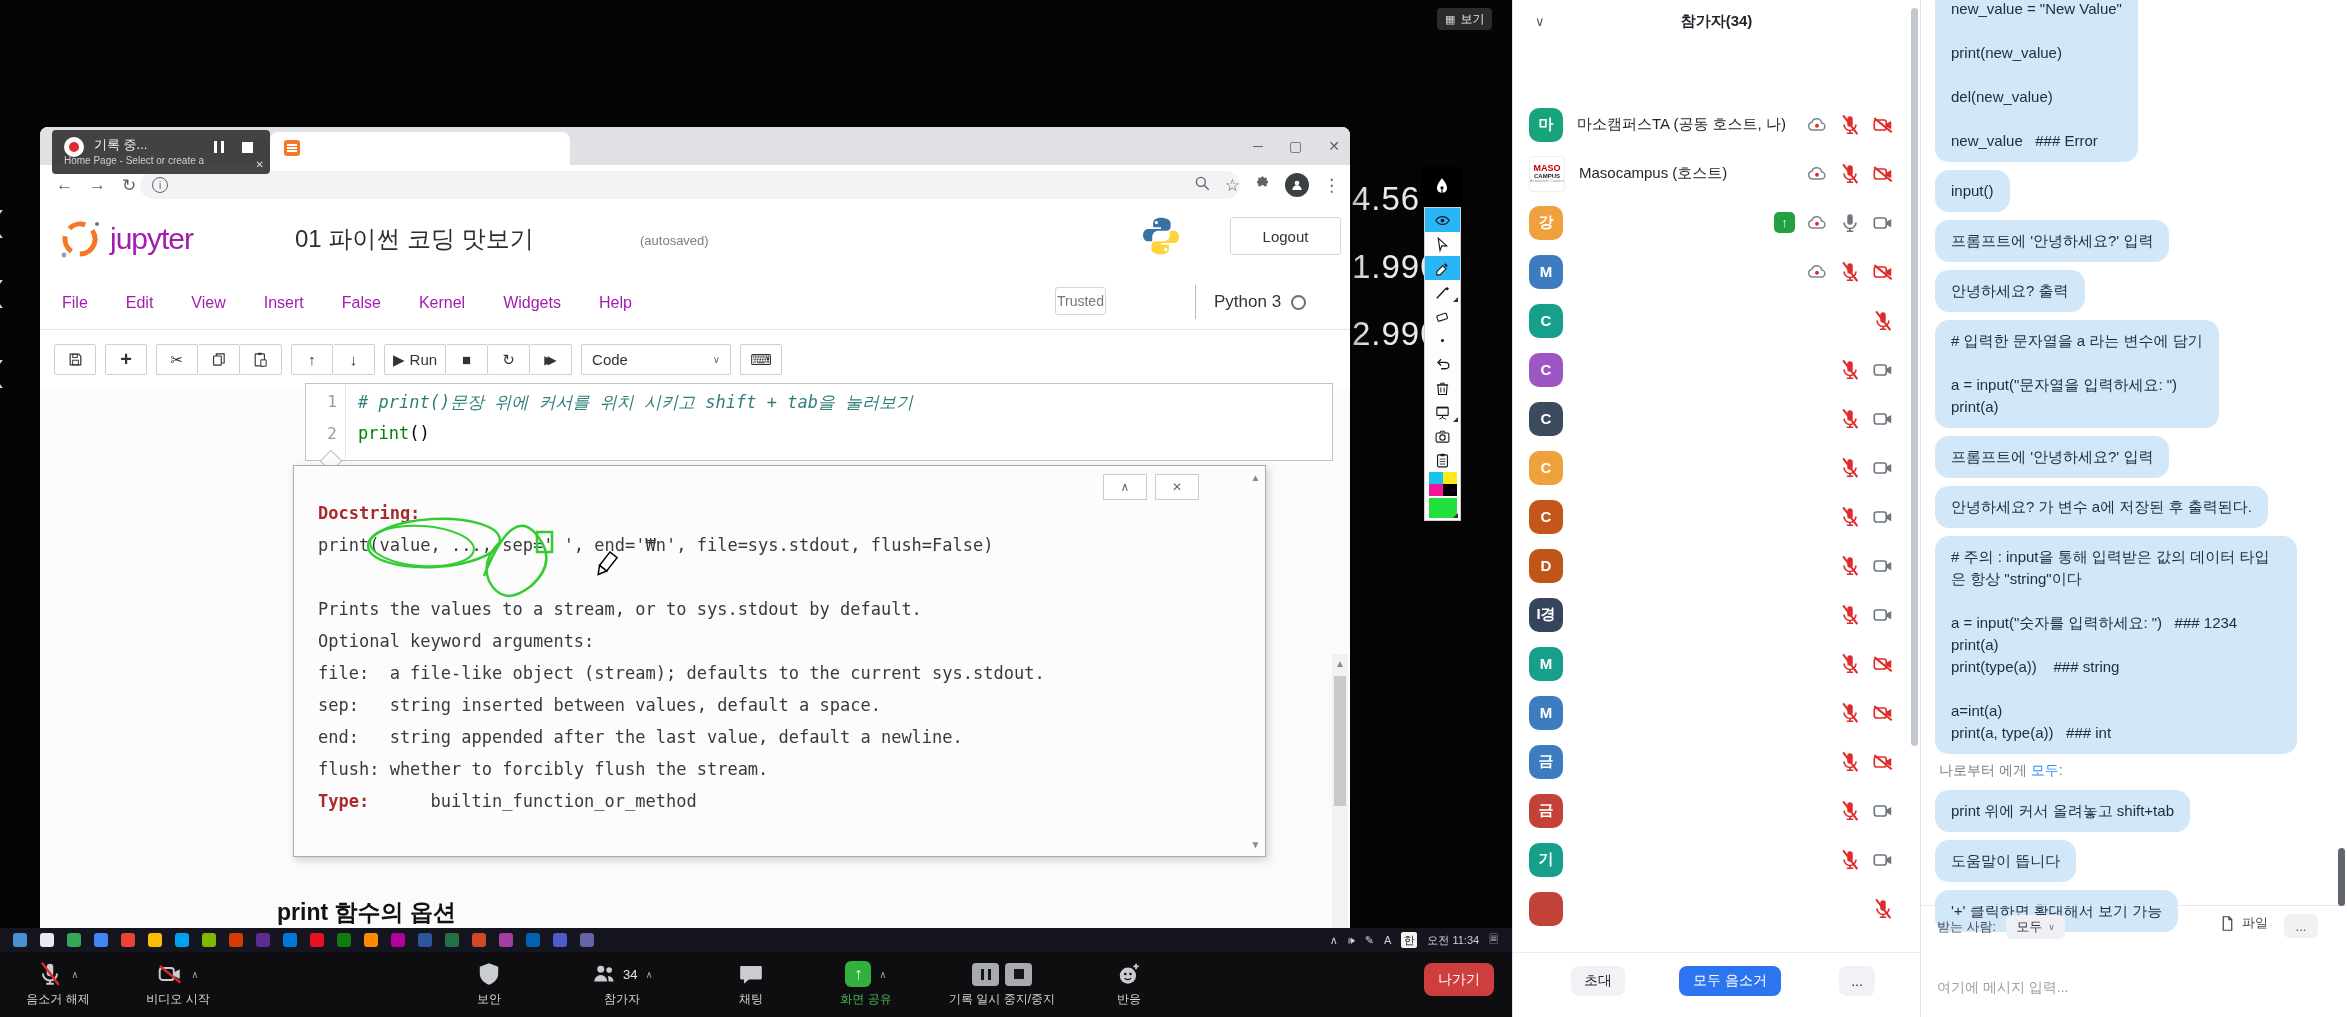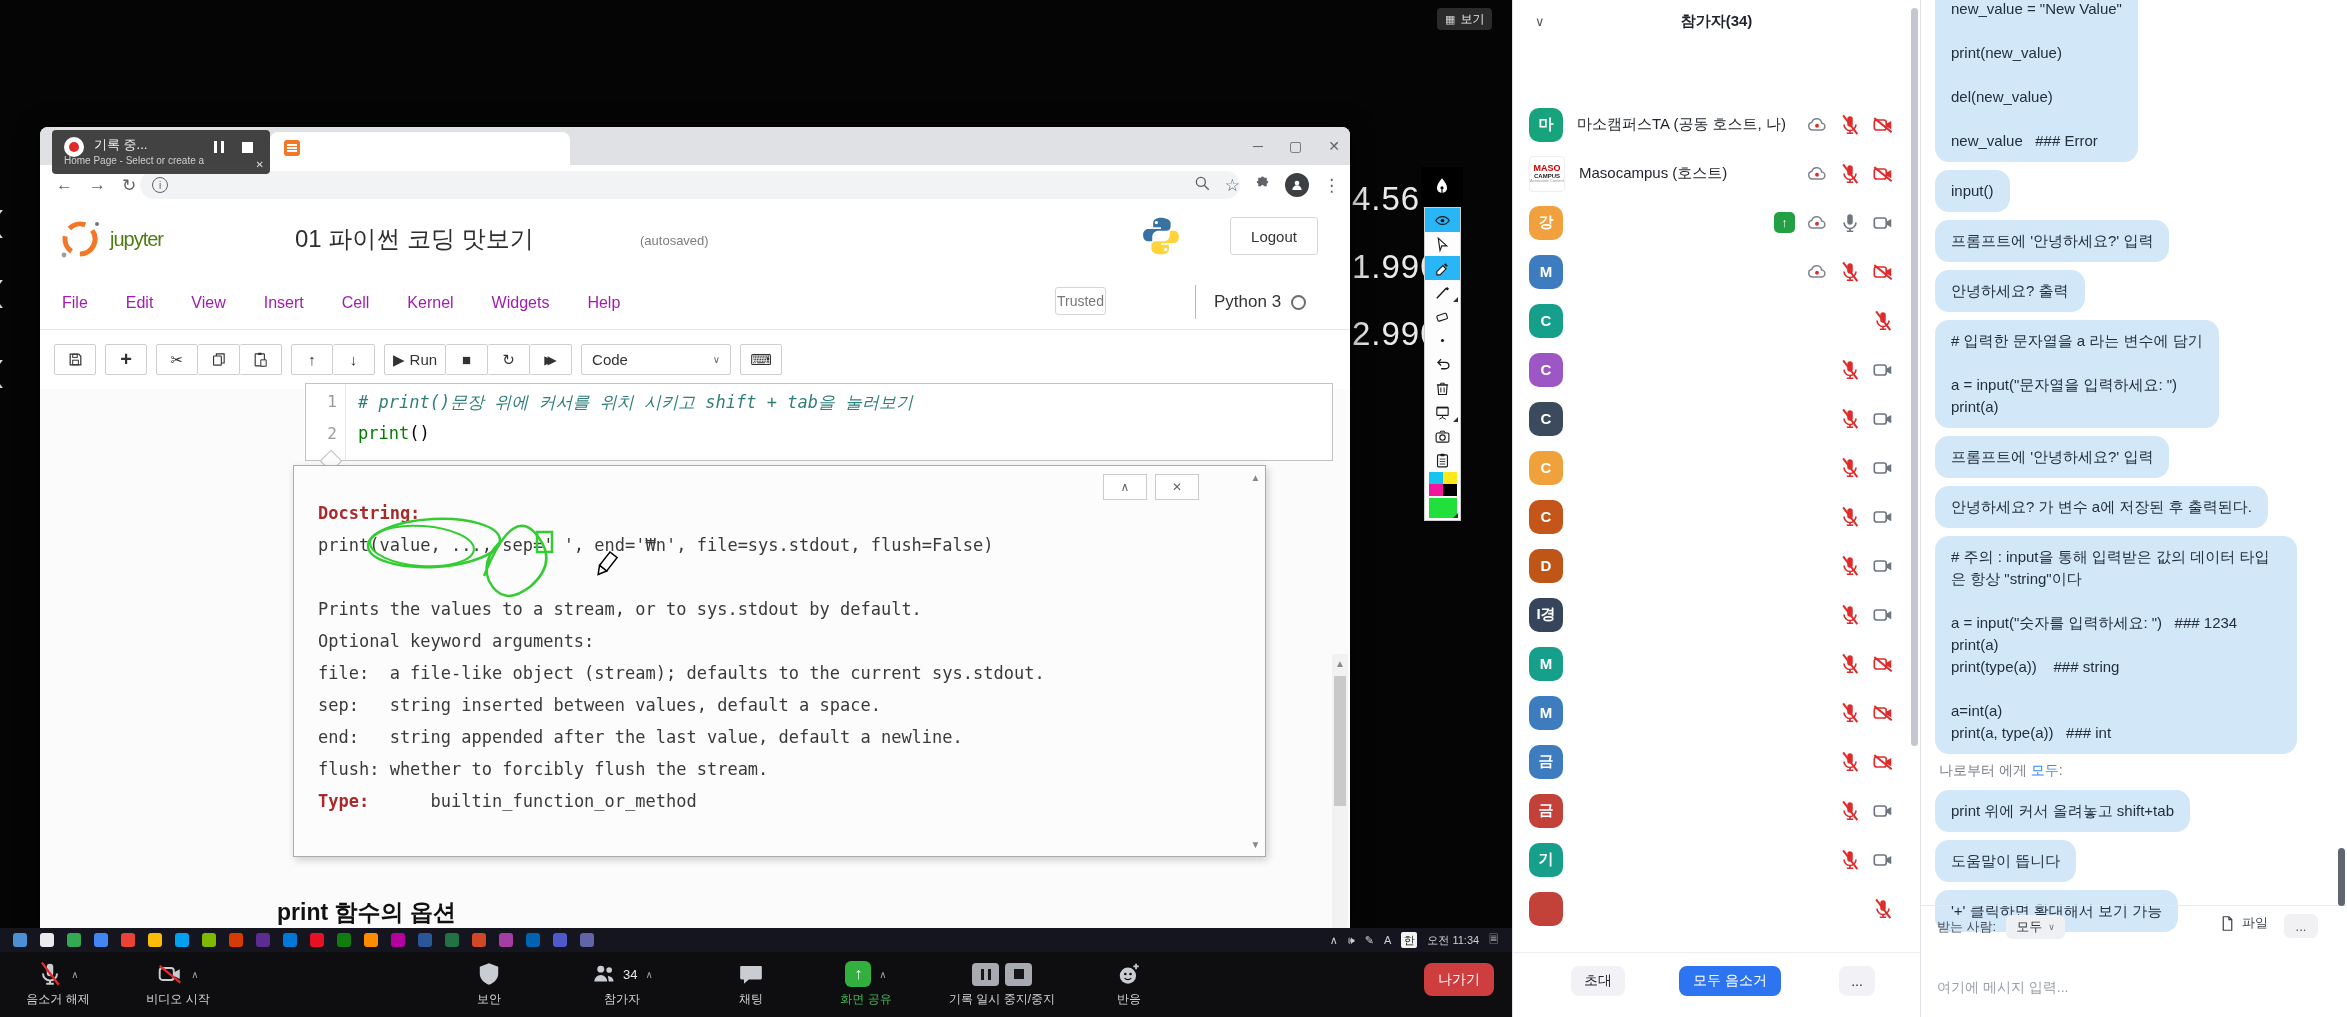--- a/index.html
+++ b/index.html
@@ -38,25 +38,25 @@
   .nav-ic { color:#5f6368; font-size:17px; margin-left:16px; }
   #urlfield { position:absolute; left:100px; top:6px; width:1100px; height:28px; background:#f1f3f4; border-radius:14px;
               display:flex; align-items:center; color:#5f6368; font-size:13px; padding-left:12px; gap:8px; }
   .info-circ { width:16px; height:16px; border:1.5px solid #5f6368; border-radius:50%; font-size:10px; display:flex; align-items:center; justify-content:center; }
   #addr-right { position:absolute; right:10px; top:0; height:40px; display:flex; align-items:center; gap:14px; color:#5f6368; }
   .avatar-circ { width:24px; height:24px; background:#3c4043; border-radius:50%; display:flex; align-items:center; justify-content:center; }
 
   
   #jheader { position:absolute; left:0; top:78px; width:100%; height:70px; background:#fff; }
   #jlogo { position:absolute; left:18px; top:12px; display:flex; align-items:center; gap:8px; }
-  #jlogo .jtext { font-size:20px; color:#4d7c0f; letter-spacing:-1px; }
+  #jlogo .jtext { font-size:30px; color:#a21caf; letter-spacing:-1px; }
   #jtitle { position:absolute; left:255px; top:18px; font-size:24px; color:#2e2e2e; }
   #jautosave { position:absolute; left:600px; top:28px; font-size:13px; color:#7d7d7d; }
   #pylogo { position:absolute; left:1100px; top:10px; }
-  #logout { position:absolute; left:1190px; top:12px; width:88px; height:38px; background:#fff; border:1px solid #d5d5d5;
+  #logout { position:absolute; left:1190px; top:12px; width:111px; height:38px; background:#fff; border:1px solid #d5d5d5;
             border-radius:3px; font-size:15px; color:#333; display:flex; align-items:center; justify-content:center; }
 
   
   #jmenubar { position:absolute; left:0; top:148px; width:100%; height:55px; background:#fff; border-bottom:1px solid #e7e7e7; }
   #jmenus { position:absolute; left:22px; top:0; height:55px; display:flex; align-items:center; gap:38px; }
   .jmenu { font-size:16px; color:#a21caf; }
   #trusted { position:absolute; left:1015px; top:12px; padding:5px 1px; border:1px solid #d5d5d5; border-radius:3px; color:#777; font-size:14px; }
   #kernel-ind { position:absolute; left:1155px; top:10px; display:flex; align-items:center; gap:10px; font-size:17px; color:#333; }
   #kernel-ind .sep { width:1px; height:34px; background:#bbb; margin-right:8px; }
   #kernel-ind .kcirc { width:15px; height:15px; border:2px solid #6d6d6d; border-radius:50%; }
@@ -278,21 +278,21 @@
         </span>
         <div id="logout">Logout</div>
       </div>
 
       <div id="jmenubar">
         <div id="jmenus">
             <div class="jmenu">File</div>
             <div class="jmenu">Edit</div>
             <div class="jmenu">View</div>
             <div class="jmenu">Insert</div>
-            <div class="jmenu">Cell</div>
+            <div class="jmenu">False</div>
             <div class="jmenu">Kernel</div>
             <div class="jmenu">Widgets</div>
             <div class="jmenu">Help</div>
           </div>
         <span id="trusted">Trusted</span>
         <div id="kernel-ind">
           <span class="sep"></span>
           <span>Python 3</span>
           <span class="kcirc"></span>
         </div>

